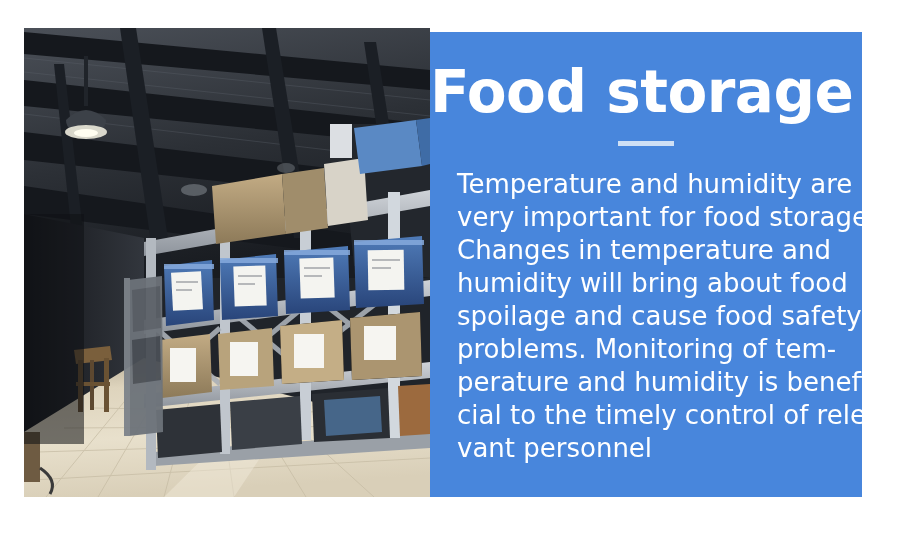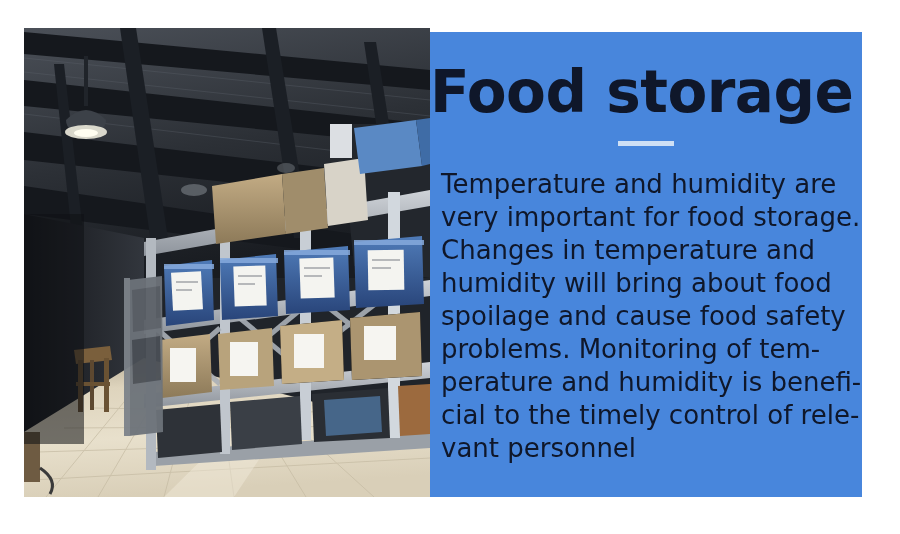--- a/index.html
+++ b/index.html
@@ -43,44 +43,44 @@
     background: #4886dc;
     box-sizing: border-box;
   }
 
   #panel-title {
     position: absolute;
     left: 0;
     top: 30px;
     width: 376px;
     text-align: center;
-    color: #0f172a;
+    color: #ffffff;
     font-size: 58px;
     font-weight: bold;
     letter-spacing: -0.5px;
     line-height: 1.05;
     white-space: nowrap;
   }
 
   #title-divider {
     position: absolute;
     left: 50%;
     transform: translateX(-50%);
     top: 109px;
     width: 56px;
     height: 5px;
     background: #cfe0f5;
   }
 
   #panel-body {
     position: absolute;
-    left: 11px;
+    left: 27px;
     top: 136px;
     width: 424px;
-    color: #0f172a;
+    color: #ffffff;
     font-size: 26px;
     line-height: 33px;
     text-align: left;
     word-spacing: 0px;
     white-space: pre-line;
   }
 </style>
 </head>
 <body>
 

